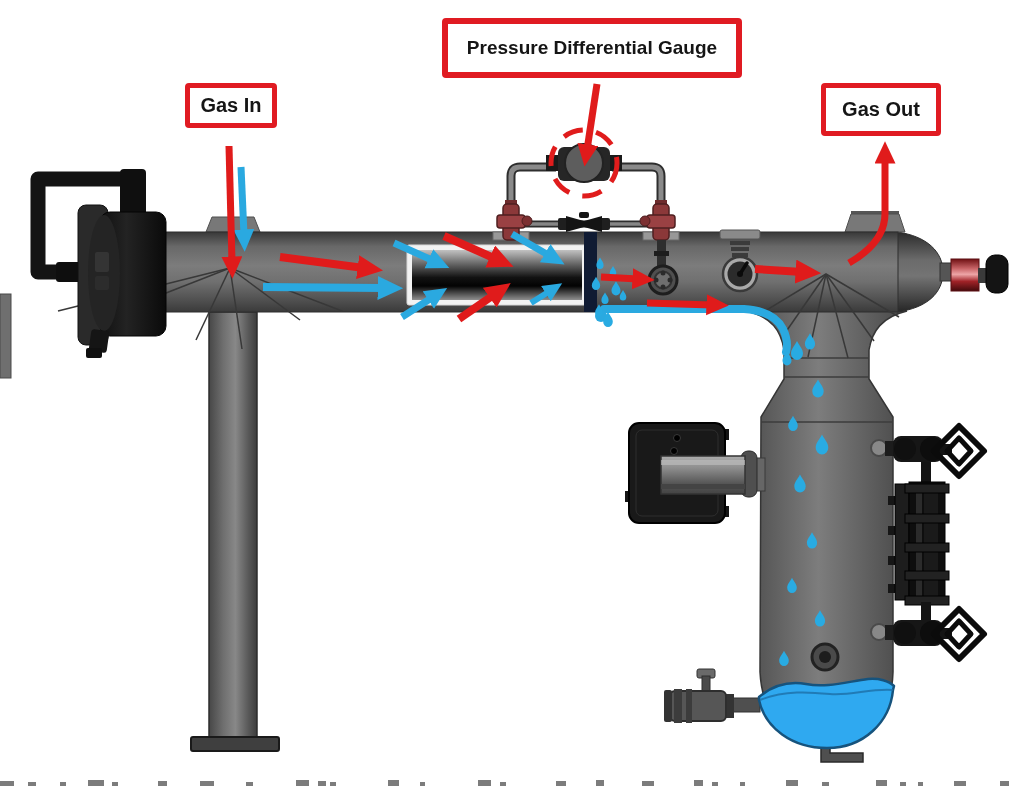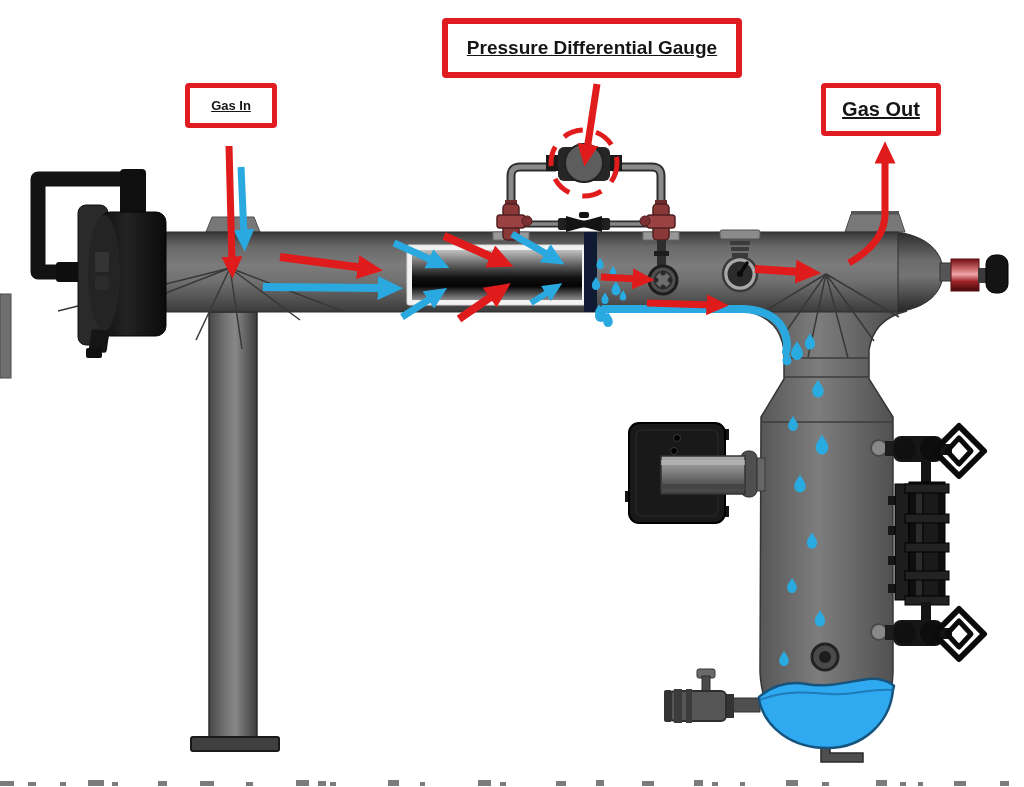--- a/index.html
+++ b/index.html
@@ -1,21 +1,21 @@
 <!DOCTYPE html>
 <html><head>
 <meta charset="utf-8">
 <style>
   html,body{margin:0;padding:0;background:#fff;}
   .stage{position:relative;width:1024px;height:787px;background:#fff;overflow:hidden;
          font-family:"Liberation Sans",sans-serif;}
   .stage svg{position:absolute;left:0;top:0;}
   .callout{position:absolute;box-sizing:border-box;background:#fff;border:5px solid #e01b22;
            border-radius:4px;display:flex;align-items:center;justify-content:center;
-           font-weight:bold;color:#151515;font-family:"Liberation Sans",sans-serif;text-decoration:underline;}
+           font-weight:bold;color:#151515;font-family:"Liberation Sans",sans-serif;}
   .callout.big{border-width:6px;}
 </style>
 </head>
 <body>
 
 <div class="stage">
 
 <svg width="1024" height="787" viewBox="0 0 1024 787">
   <defs>
     <linearGradient id="gPipe" x1="0" y1="232" x2="0" y2="312" gradientUnits="userSpaceOnUse">
@@ -357,17 +357,17 @@
         <rect x="876" y="780" width="11" height="6"></rect>
     <rect x="900" y="782" width="6" height="4"></rect>
         <rect x="918" y="782" width="5" height="4"></rect>
     <rect x="954" y="781" width="12" height="5"></rect>
         <rect x="1000" y="781" width="9" height="5"></rect>
   </g>
 </svg>
 
 <div class="callout big" style="left:442px;top:18px;width:300px;height:60px;font-size:19px;">Pressure Differential Gauge</div>
 
-<div class="callout" style="left:185px;top:83px;width:92px;height:45px;font-size:13px;">Gas In</div>
+<div class="callout" style="left:185px;top:83px;width:92px;height:45px;font-size:20px;">Gas In</div>
 
 <div class="callout" style="left:821px;top:83px;width:120px;height:53px;font-size:20px;">Gas Out</div>
 
 </div>
 
 </body></html>

